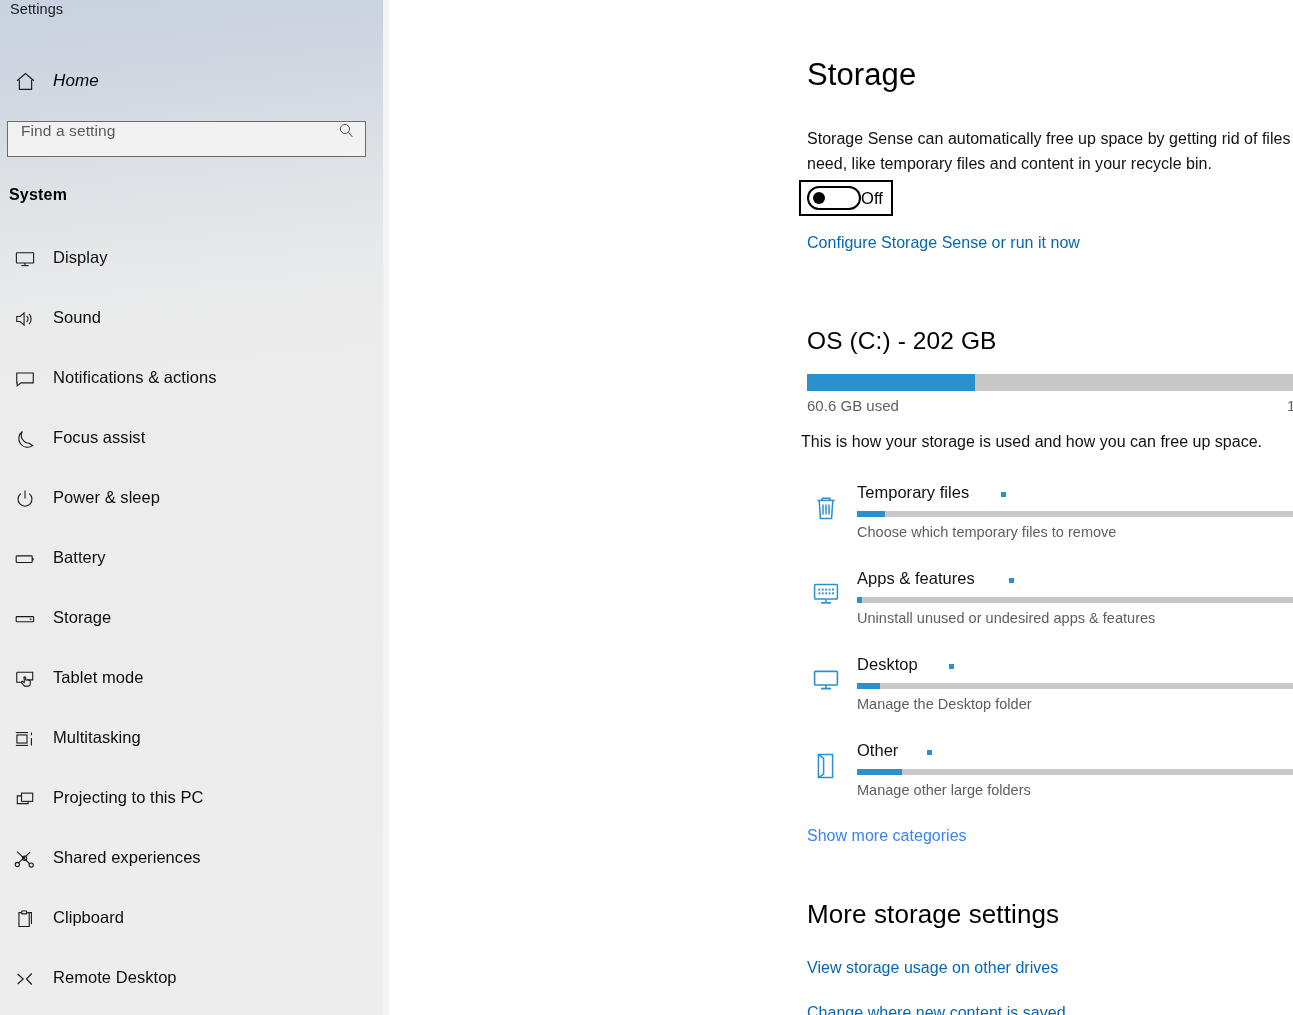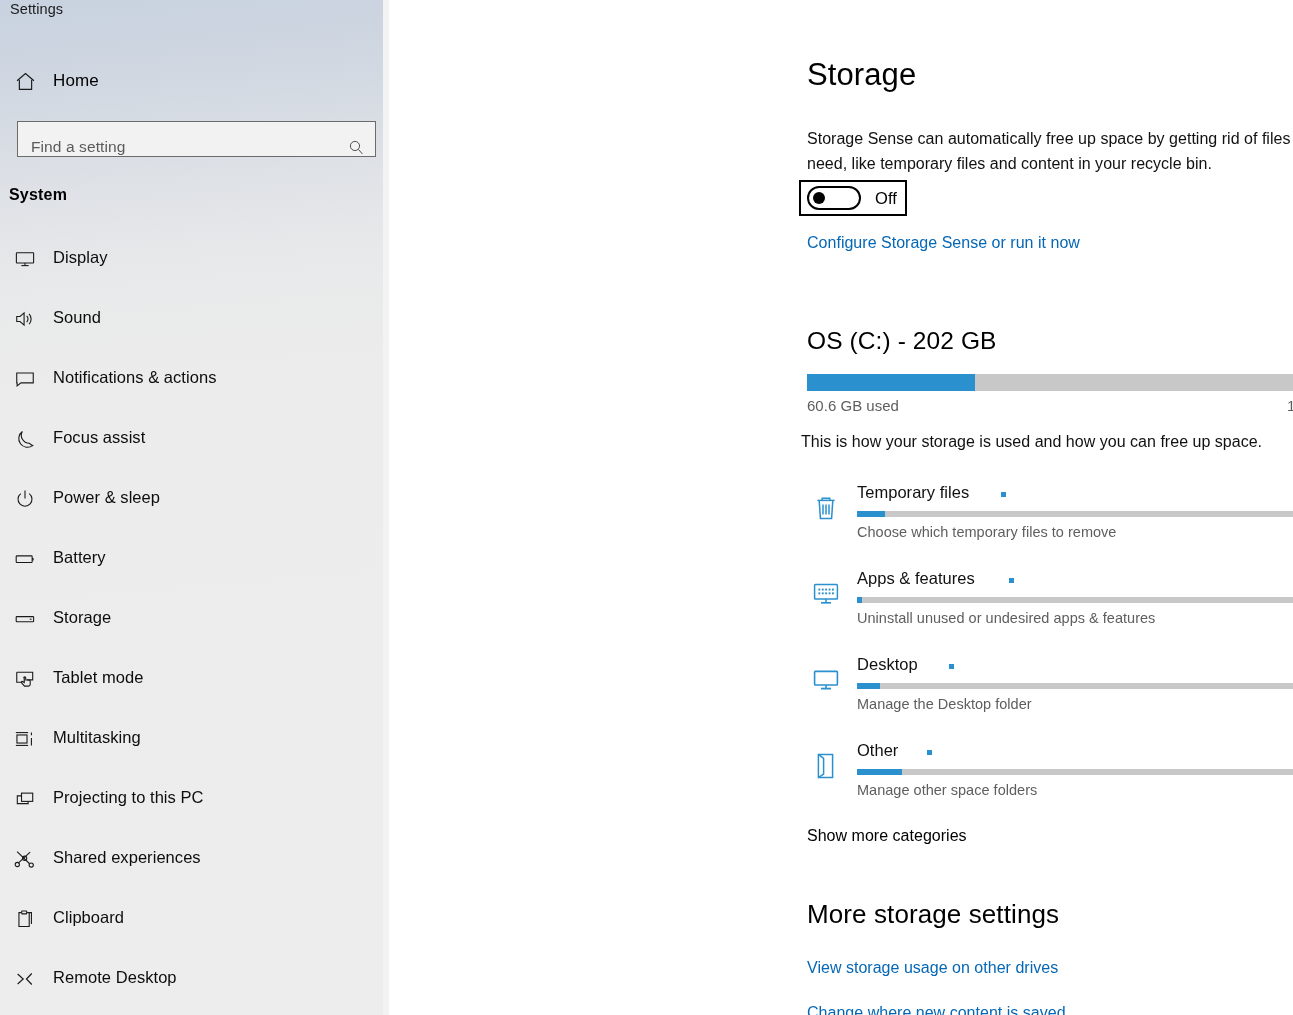--- a/index.html
+++ b/index.html
@@ -23,28 +23,28 @@
   #window-title {
     position: absolute; left: 10px; top: 1px;
     font-size: 14.5px; color: #1b1b1b; letter-spacing: .1px;
   }
   #home-row {
     position: absolute; left: 0px; top: 64px;
     width: 389px; height: 34px;
     display: flex; align-items: center;
   }
   #home-row .ico { width: 42px; display:flex; justify-content:center; align-items:center; margin-left: 4px;}
-  #home-row .lbl { font-size: 17px; color: #000; margin-left: 7px; letter-spacing: .1px; }
+  #home-row .lbl { font-size: 17px; color: #000; margin-left: 7px; letter-spacing: .1px; font-style: italic; }
 
   #search-box {
-    position: absolute; left: 17px; top: 121px;
+    position: absolute; left: 7px; top: 121px;
     width: 359px; height: 36px;
     border: 1.6px solid #6b6b6b;
     background: #f2f2f2;
-    display: flex; align-items: flex-end; gap: 24px;
+    display: flex; align-items: flex-start; gap: 24px;
   }
   #search-input {
     flex: 1; border: none; outline: none; background: transparent;
     font-family: "Liberation Sans", sans-serif;
     font-size: 15.5px; color: #4a4a4a;
     padding-left: 13px; letter-spacing: .1px;
   }
   #search-input::placeholder { color: #5b5b5b; opacity: 1; }
   #search-icon-wrap { width: 38px; display:flex; justify-content:center; align-items:center; }
 
@@ -83,21 +83,21 @@
   }
   #sense-desc {
     position: absolute; left: 418px; top: 127px; width: 560px;
     font-size: 16px; line-height: 24.5px; color: #111; letter-spacing: .02px;
   }
 
   #toggle-focus {
     position: absolute; left: 410px; top: 180px;
     border: 2.5px solid #000;
     padding: 4px 8px 4px 6px;
-    display: flex; align-items: center; gap: 14px;
+    display: flex; align-items: center; gap: 0;
   }
   #toggle-switch {
     width: 54px; height: 24px; border-radius: 12px;
     border: 2px solid #000; background: #fff;
     position: relative; flex: 0 0 54px;
   }
   #toggle-knob {
     position: absolute; left: 4px; top: 4px;
     width: 12px; height: 12px; border-radius: 50%;
     background: #000;
@@ -152,21 +152,21 @@
     width: 498px; height: 6px; background: #c8c8c8;
   }
   .cat-bar-fill { height: 100%; background: #2b90ce; }
   .cat-sub {
     position: absolute; left: 50px; top: 46px;
     font-size: 14.5px; color: #5e5e5e; letter-spacing: .02px;
   }
 
   #show-more {
     position: absolute; left: 418px; top: 827px;
-    font-size: 16px; color: #000000; letter-spacing: .02px; cursor: pointer;
+    font-size: 16px; color: #3b82f6; letter-spacing: .02px; cursor: pointer;
   }
   #more-heading {
     position: absolute; left: 418px; top: 899px;
     font-size: 26px; font-weight: 400; color: #000; letter-spacing: .1px;
   }
   #link-other-drives {
     position: absolute; left: 418px; top: 959px;
     font-size: 16px; color: #0567b5; letter-spacing: .02px; cursor: pointer;
   }
   #link-change-content {
@@ -450,21 +450,21 @@
             <path d="M4.4 3.4 H18.6 V26.6 H4.4 Z"></path>
             <path d="M4.4 3.4 L9.6 7.4 V23.2 L4.4 26.6"></path>
           </svg>
         </span>
         <span class="cat-name">Other</span>
         <span class="cat-dot" style="left:120px"></span>
 
         <div class="cat-bar">
           <div class="cat-bar-fill" style="width: 9%;"></div>
         </div>
-        <span class="cat-sub">Manage other space folders</span>
+        <span class="cat-sub">Manage other large folders</span>
       </div>
 
     </div>
 
     <div id="show-more">Show more categories</div>
     <div id="more-heading">More storage settings</div>
     <div id="link-other-drives">View storage usage on other drives</div>
     <div id="link-change-content">Change where new content is saved</div>
 
   </div>

